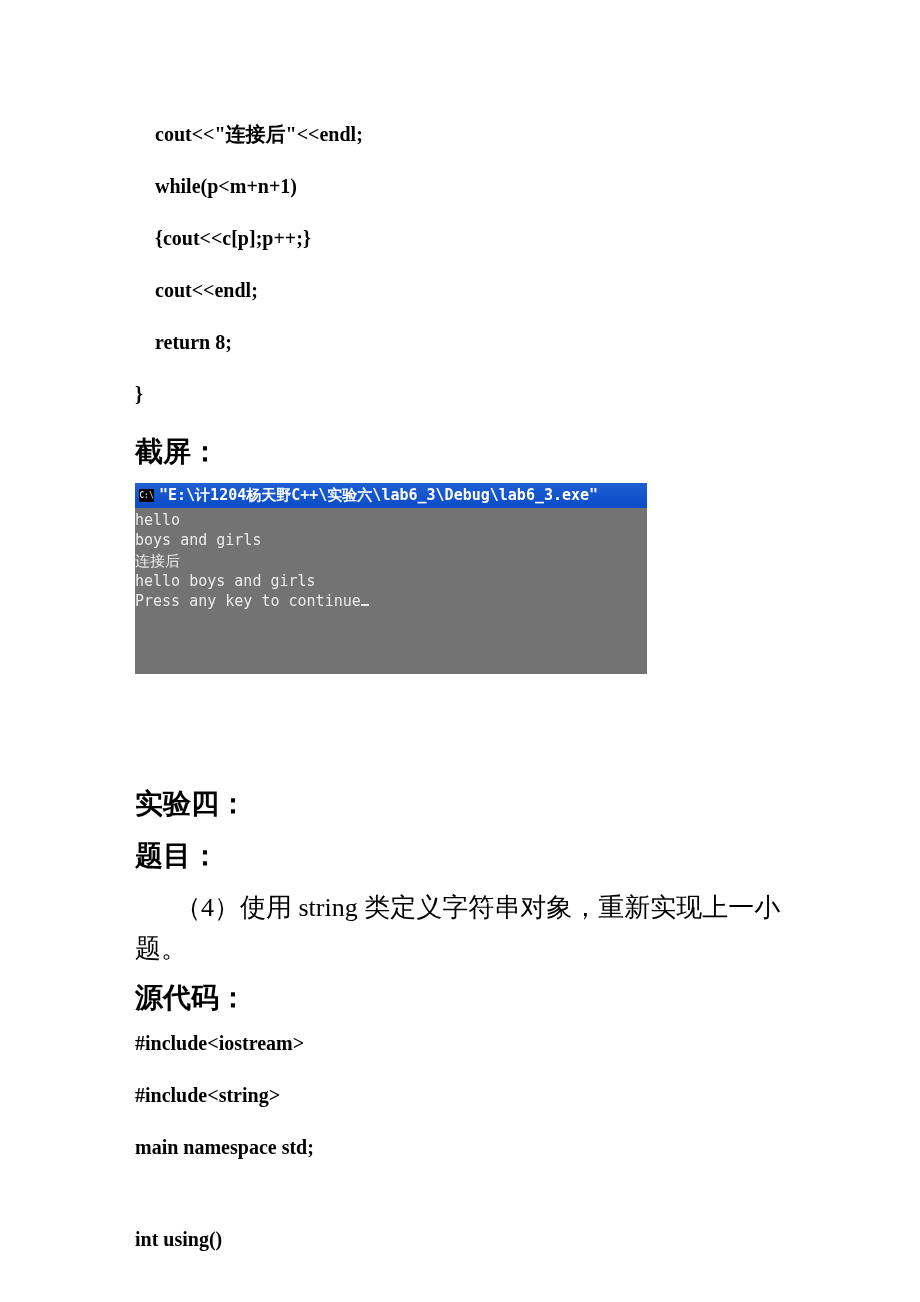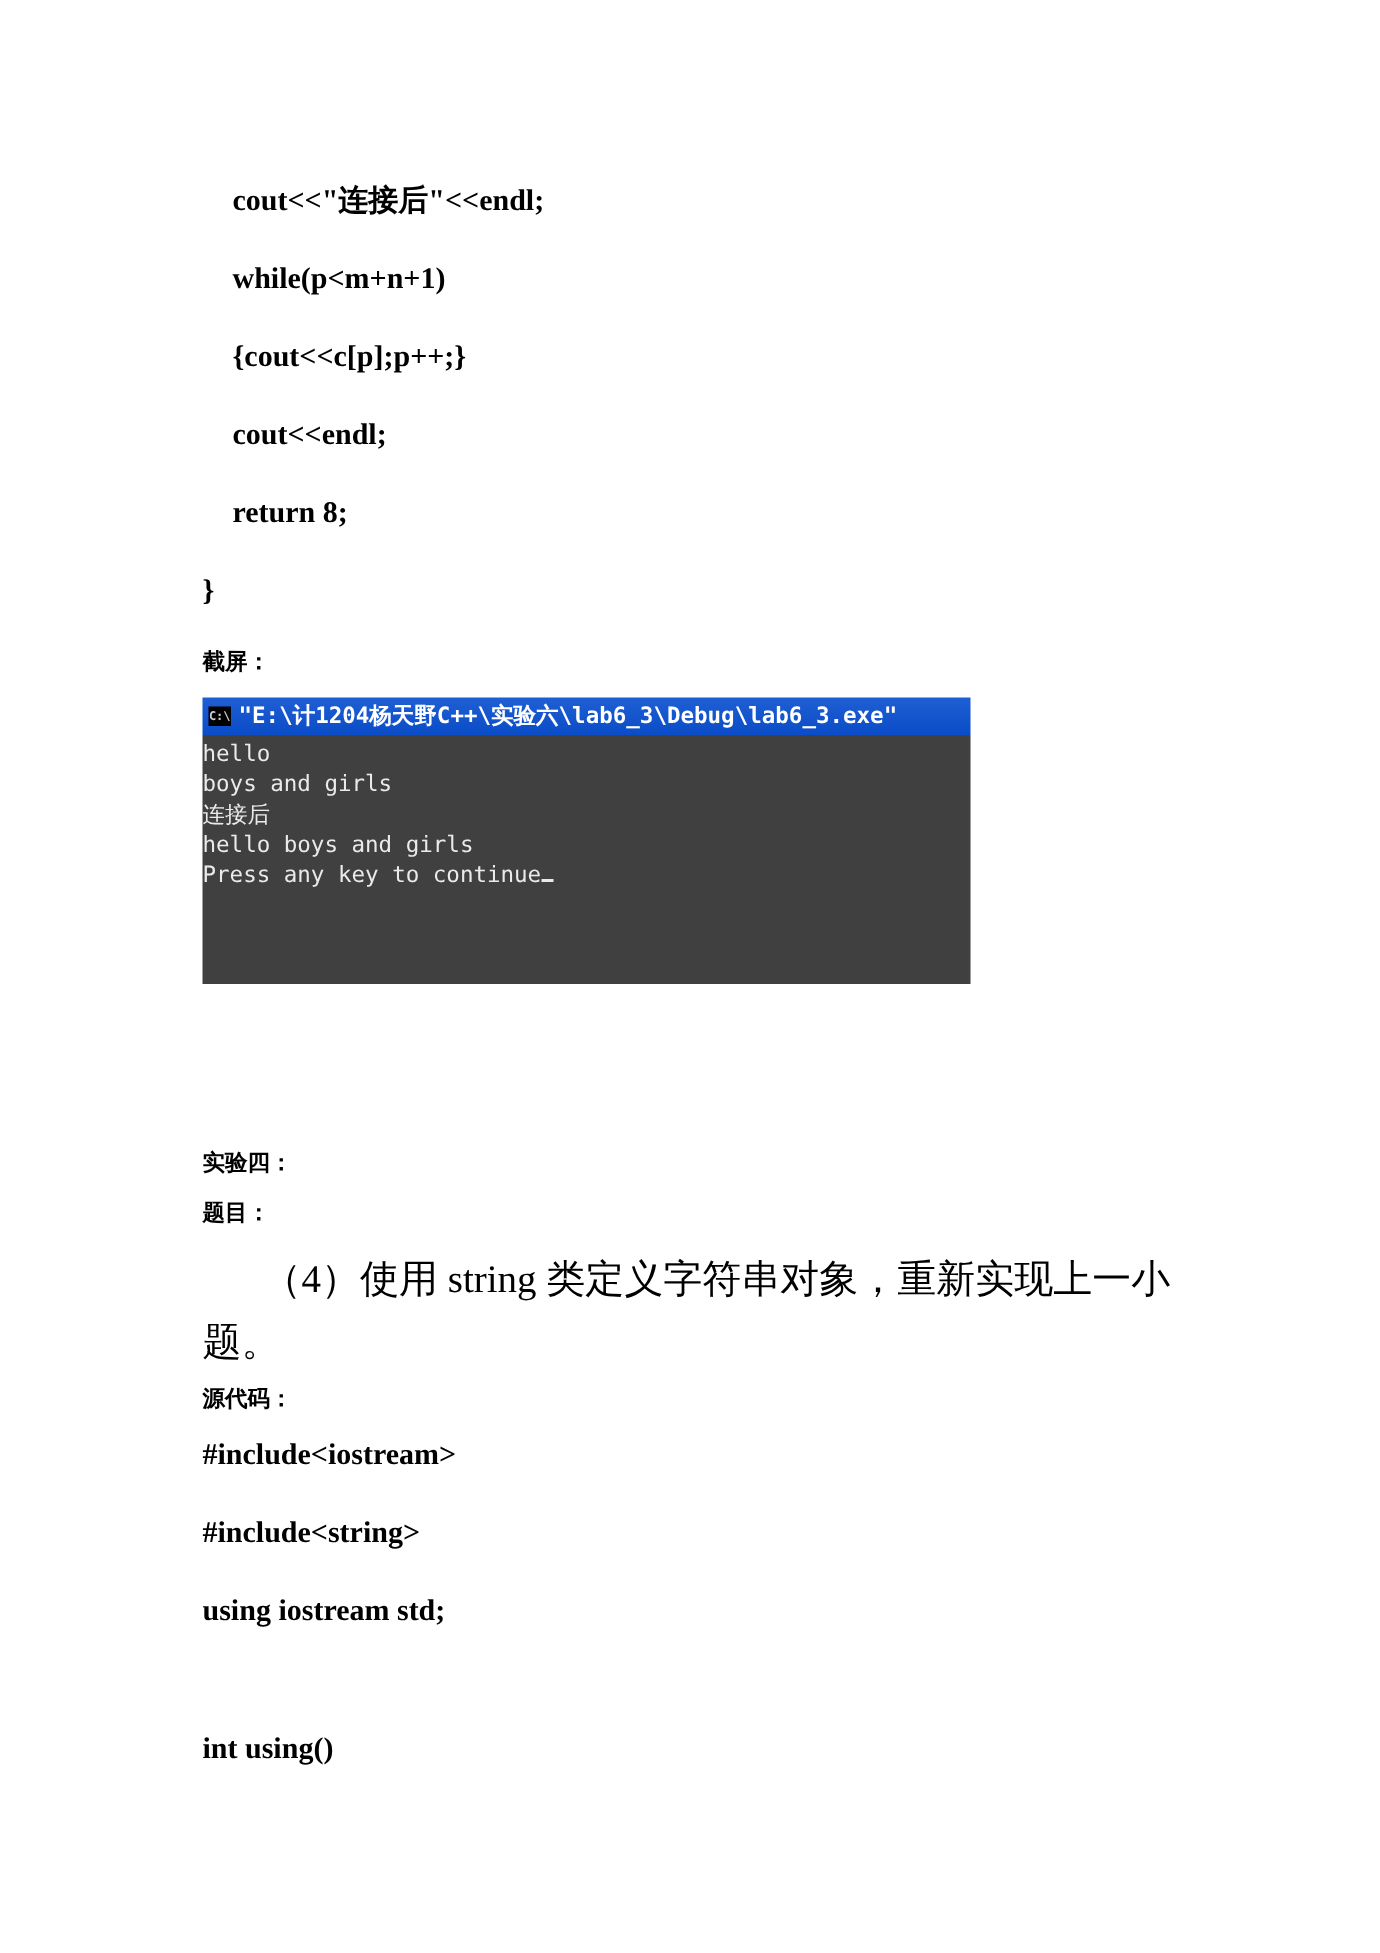--- a/index.html
+++ b/index.html
@@ -14,21 +14,21 @@
   .code-line {
     font-weight: bold;
     font-size: 20px;
     line-height: 1.4;
     margin-bottom: 24px;
     text-indent: 20px;
   }
   .code-line.no-indent { text-indent: 0; }
   .label {
     font-weight: bold;
-    font-size: 15px;
+    font-size: 28px;
     line-height: 1.4;
     margin-bottom: 12px;
   }
   .desc {
     font-size: 26px;
     line-height: 1.6;
     text-indent: 40px;
     font-family: "SimSun", serif;
     margin-bottom: 8px;
   }
@@ -54,21 +54,21 @@
     height: 13px;
     background: #000;
     color: #ccc;
     font-size: 8px;
     text-align: center;
     line-height: 13px;
     font-weight: bold;
     font-family: monospace;
   }
   .terminal-body {
-    background: #404040;
+    background: #737373;
     color: #eaeaea;
     font-size: 15px;
     line-height: 1.35;
     padding: 2px 0 63px 0;
     font-family: "NSimSun", "SimSun", monospace;
     white-space: pre;
   }
   .cursor {
     display: inline-block;
     width: 8px;
@@ -102,17 +102,17 @@
 <span>Press any key to continue</span><span class="cursor"></span></div>
 </div>
 
 <div class="label">实验四：</div>
 <div class="label">题目：</div>
 <div class="desc">（4）使用 string 类定义字符串对象，重新实现上一小题。</div>
 <div class="label">源代码：</div>
 
 <div class="code-line no-indent">#include&lt;iostream&gt;</div>
 <div class="code-line no-indent">#include&lt;string&gt;</div>
-<div class="code-line no-indent">using iostream std;</div>
+<div class="code-line no-indent">main namespace std;</div>
 
 <div class="spacer"></div>
 
 <div class="code-line no-indent">int using()</div>
 
 </body></html>

